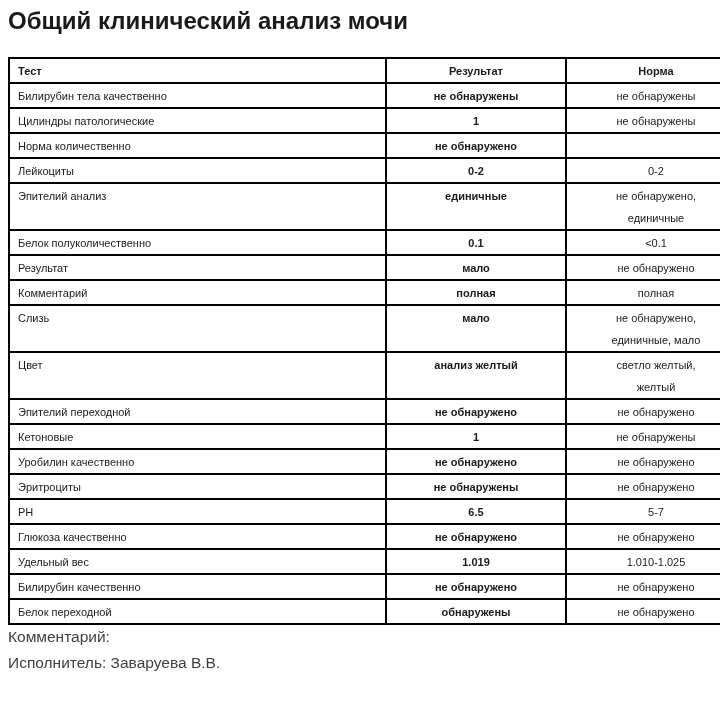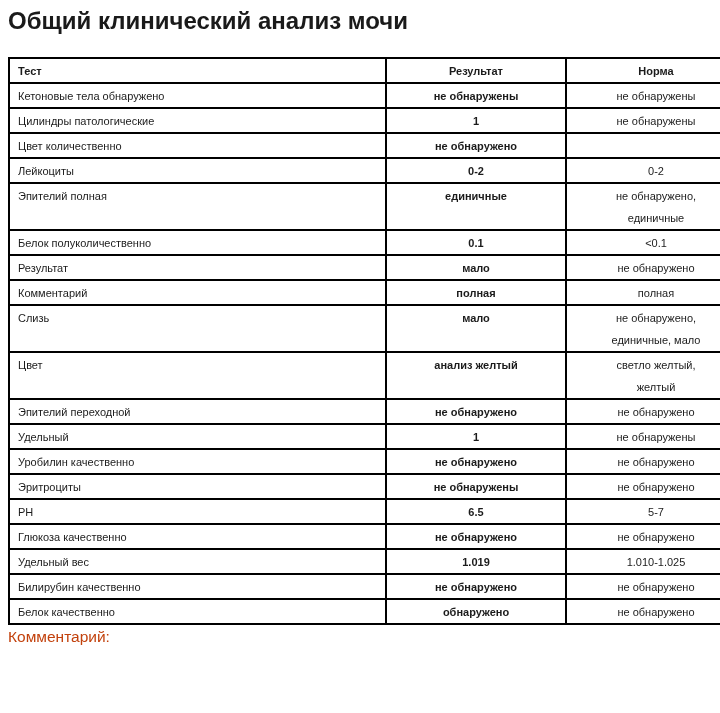--- a/index.html
+++ b/index.html
@@ -67,21 +67,21 @@
   }
   table.results td {
     height: 22px;
   }
   .footer-block {
     position: absolute;
     top: 624px;
     left: 8px;
     font-size: 15.5px;
     line-height: 26px;
-    color: #c2410c;
+    color: #404040;
   }
 </style>
 </head>
 <body>
 
 <div class="page">
 
   <h1 class="report-title">Общий клинический анализ мочи</h1>
 
   <table class="results">
@@ -92,45 +92,45 @@
     </colgroup>
     <thead>
       <tr>
         <th class="test">Тест</th>
         <th>Результат</th>
         <th>Норма</th>
       </tr>
     </thead>
     <tbody id="table-body">
   <tr>
-    <td class="test">Кетоновые тела обнаружено</td>
+    <td class="test">Билирубин тела качественно</td>
     <td class="result">не обнаружены</td>
     <td class="norm">не обнаружены</td>
   </tr>
 
   <tr>
     <td class="test">Цилиндры патологические</td>
     <td class="result">1</td>
     <td class="norm">не обнаружены</td>
   </tr>
 
   <tr>
-    <td class="test">Цвет количественно</td>
+    <td class="test">Норма количественно</td>
     <td class="result">не обнаружено</td>
     <td class="norm"></td>
   </tr>
 
   <tr>
     <td class="test">Лейкоциты</td>
     <td class="result">0-2</td>
     <td class="norm">0-2</td>
   </tr>
 
   <tr>
-    <td class="test">Эпителий полная</td>
+    <td class="test">Эпителий анализ</td>
     <td class="result">единичные</td>
     <td class="norm">не обнаружено,
 единичные</td>
   </tr>
 
   <tr>
     <td class="test">Белок полуколичественно</td>
     <td class="result">0.1</td>
     <td class="norm">&lt;0.1</td>
   </tr>
@@ -161,21 +161,21 @@
 желтый</td>
   </tr>
 
   <tr>
     <td class="test">Эпителий переходной</td>
     <td class="result">не обнаружено</td>
     <td class="norm">не обнаружено</td>
   </tr>
 
   <tr>
-    <td class="test">Удельный</td>
+    <td class="test">Кетоновые</td>
     <td class="result">1</td>
     <td class="norm">не обнаружены</td>
   </tr>
 
   <tr>
     <td class="test">Уробилин качественно</td>
     <td class="result">не обнаружено</td>
     <td class="norm">не обнаружено</td>
   </tr>
 
@@ -203,24 +203,25 @@
     <td class="norm">1.010-1.025</td>
   </tr>
 
   <tr>
     <td class="test">Билирубин качественно</td>
     <td class="result">не обнаружено</td>
     <td class="norm">не обнаружено</td>
   </tr>
 
   <tr>
-    <td class="test">Белок качественно</td>
-    <td class="result">обнаружено</td>
+    <td class="test">Белок переходной</td>
+    <td class="result">обнаружены</td>
     <td class="norm">не обнаружено</td>
   </tr>
 </tbody>
   </table>
 
   <div class="footer-block">
     <div>Комментарий:</div>
+    <div>Исполнитель: Заваруева В.В.</div>
   </div>
 
 </div>
 
 </body></html>

